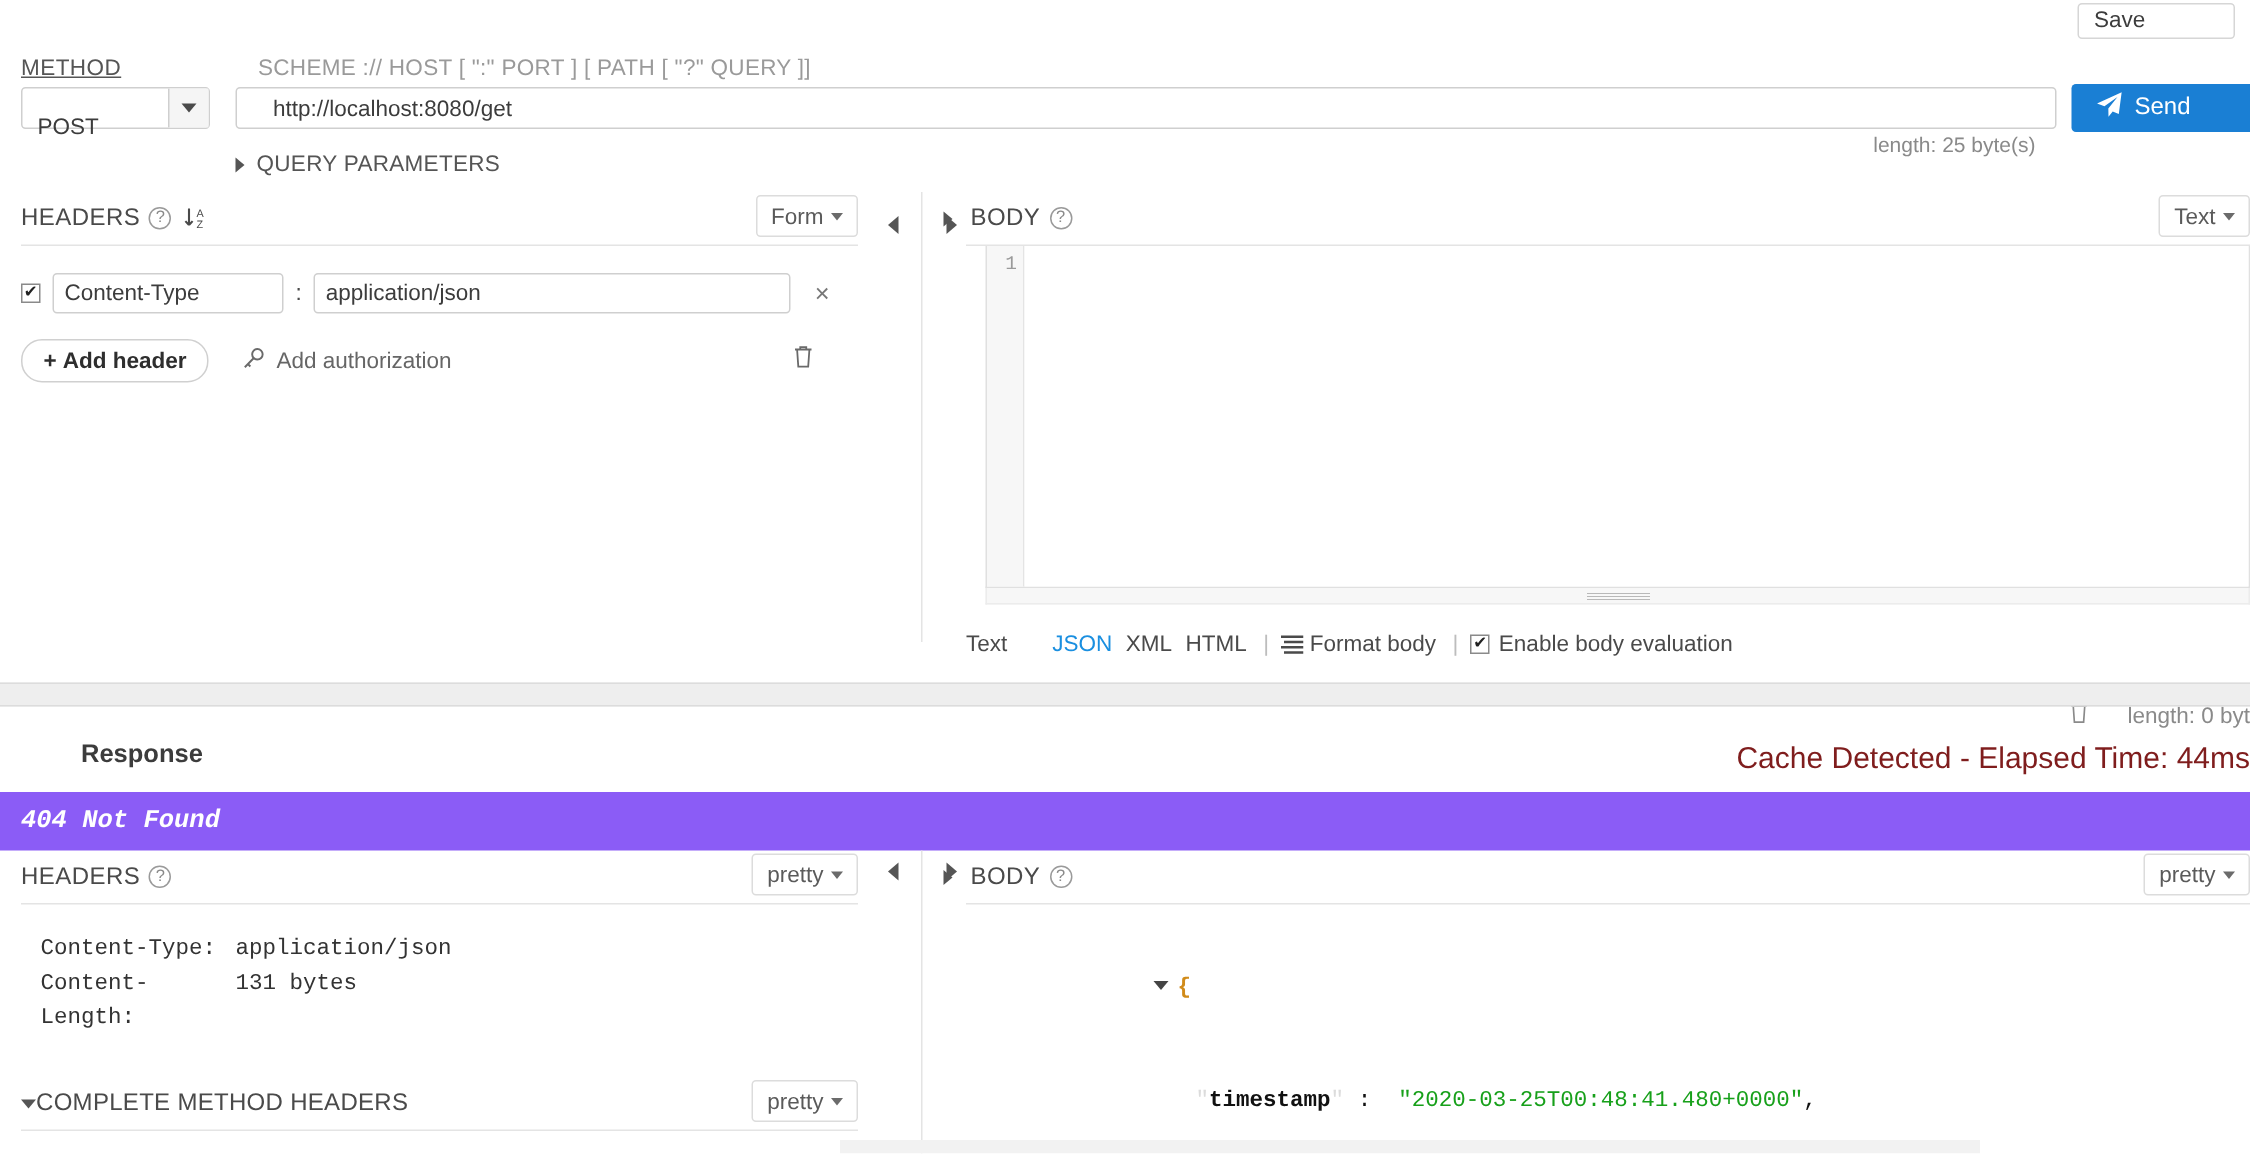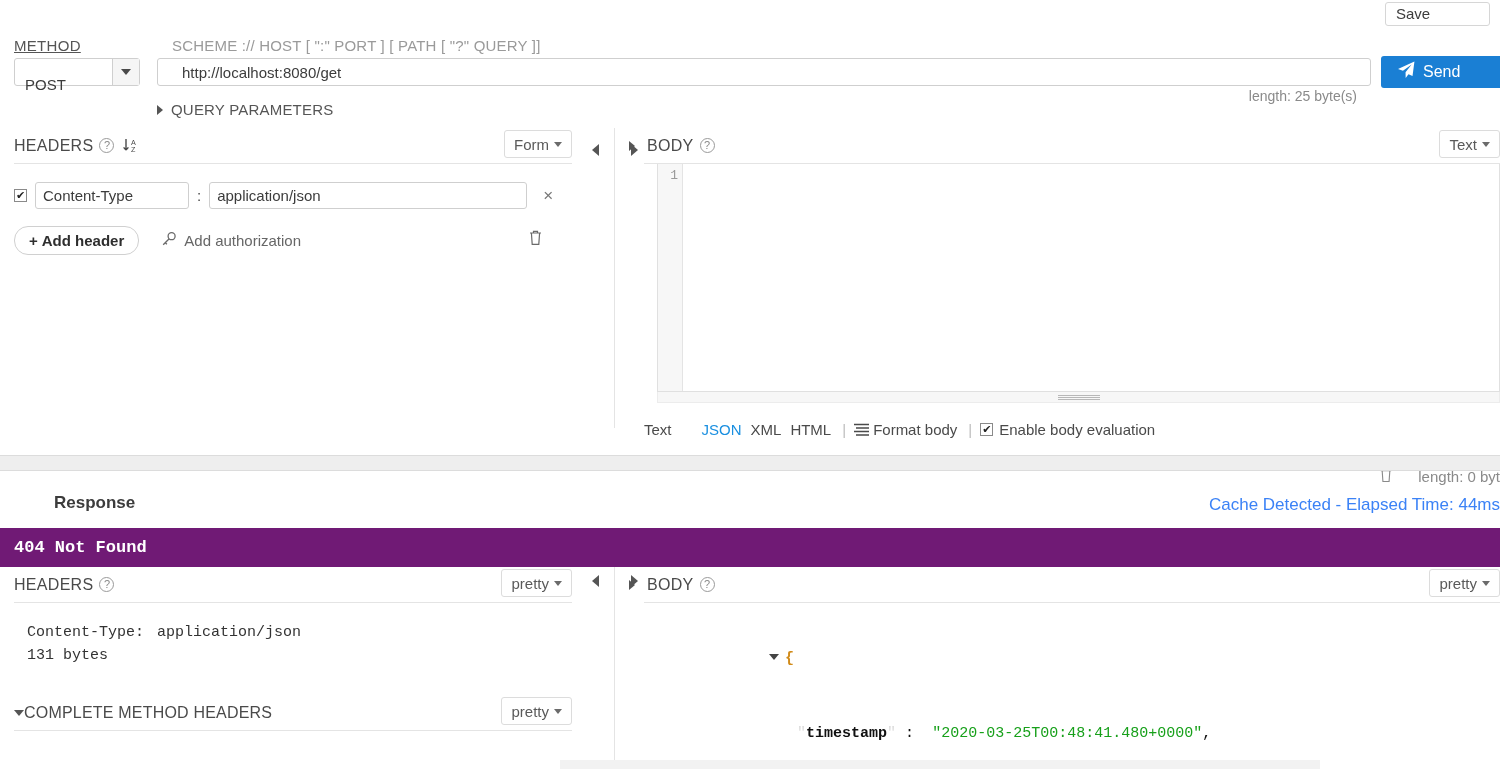--- a/index.html
+++ b/index.html
@@ -276,25 +276,25 @@
   .resp { position: absolute; left: 0; top: 471px; width: 1500px; height: 298px; }
   .resp-hdr {
     position: relative; height: 57px; margin-left: 40px;
   }
   .resp-title {
     position: absolute; left: 14px; top: 22px;
     font-size: 17px; font-weight: bold; color: #3c3c3c;
   }
   .resp-meta {
     position: absolute; right: 0px; top: 24px;
-    font-size: 17px; color: #3b82f6; white-space: nowrap;
+    font-size: 20px; color: #7f1d1d; white-space: nowrap;
   }
   .status-bar {
     position: absolute; left: 0; top: 57px; width: 1500px; height: 39px;
-    background: #701a75; display: flex; align-items: center;
+    background: #8b5cf6; display: flex; align-items: center; font-style: italic;
   }
   .status-txt {
     margin-left: 14px; color: #fff; font-weight: bold;
     font-size: 17px;
     font-family: "Liberation Mono", monospace;
   }
 
   .resp-body { position: absolute; left: 0; top: 96px; width: 1500px; height: 202px; }
 
   .resp-left { position: absolute; left: 0; top: 0; width: 586px; padding: 0 14px; }
@@ -529,20 +529,21 @@
             <span class="caret-sm"></span>
           </div>
         </div>
 
         <div class="kv-list">
           <div class="kv-row">
             <span class="kv-k">Content-Type:</span>
             <span class="kv-v">application/json</span>
           </div>
           <div class="kv-row">
+            <span class="kv-k">Content-Length:</span>
             <span class="kv-v">131 bytes</span>
           </div>
         </div>
 
         <div class="crh-row">
           <span class="tri-down"></span>
           <span class="crh-label">COMPLETE METHOD HEADERS</span>
           <div class="drop-btn">
             <span>pretty</span>
             <span class="caret-sm"></span>

